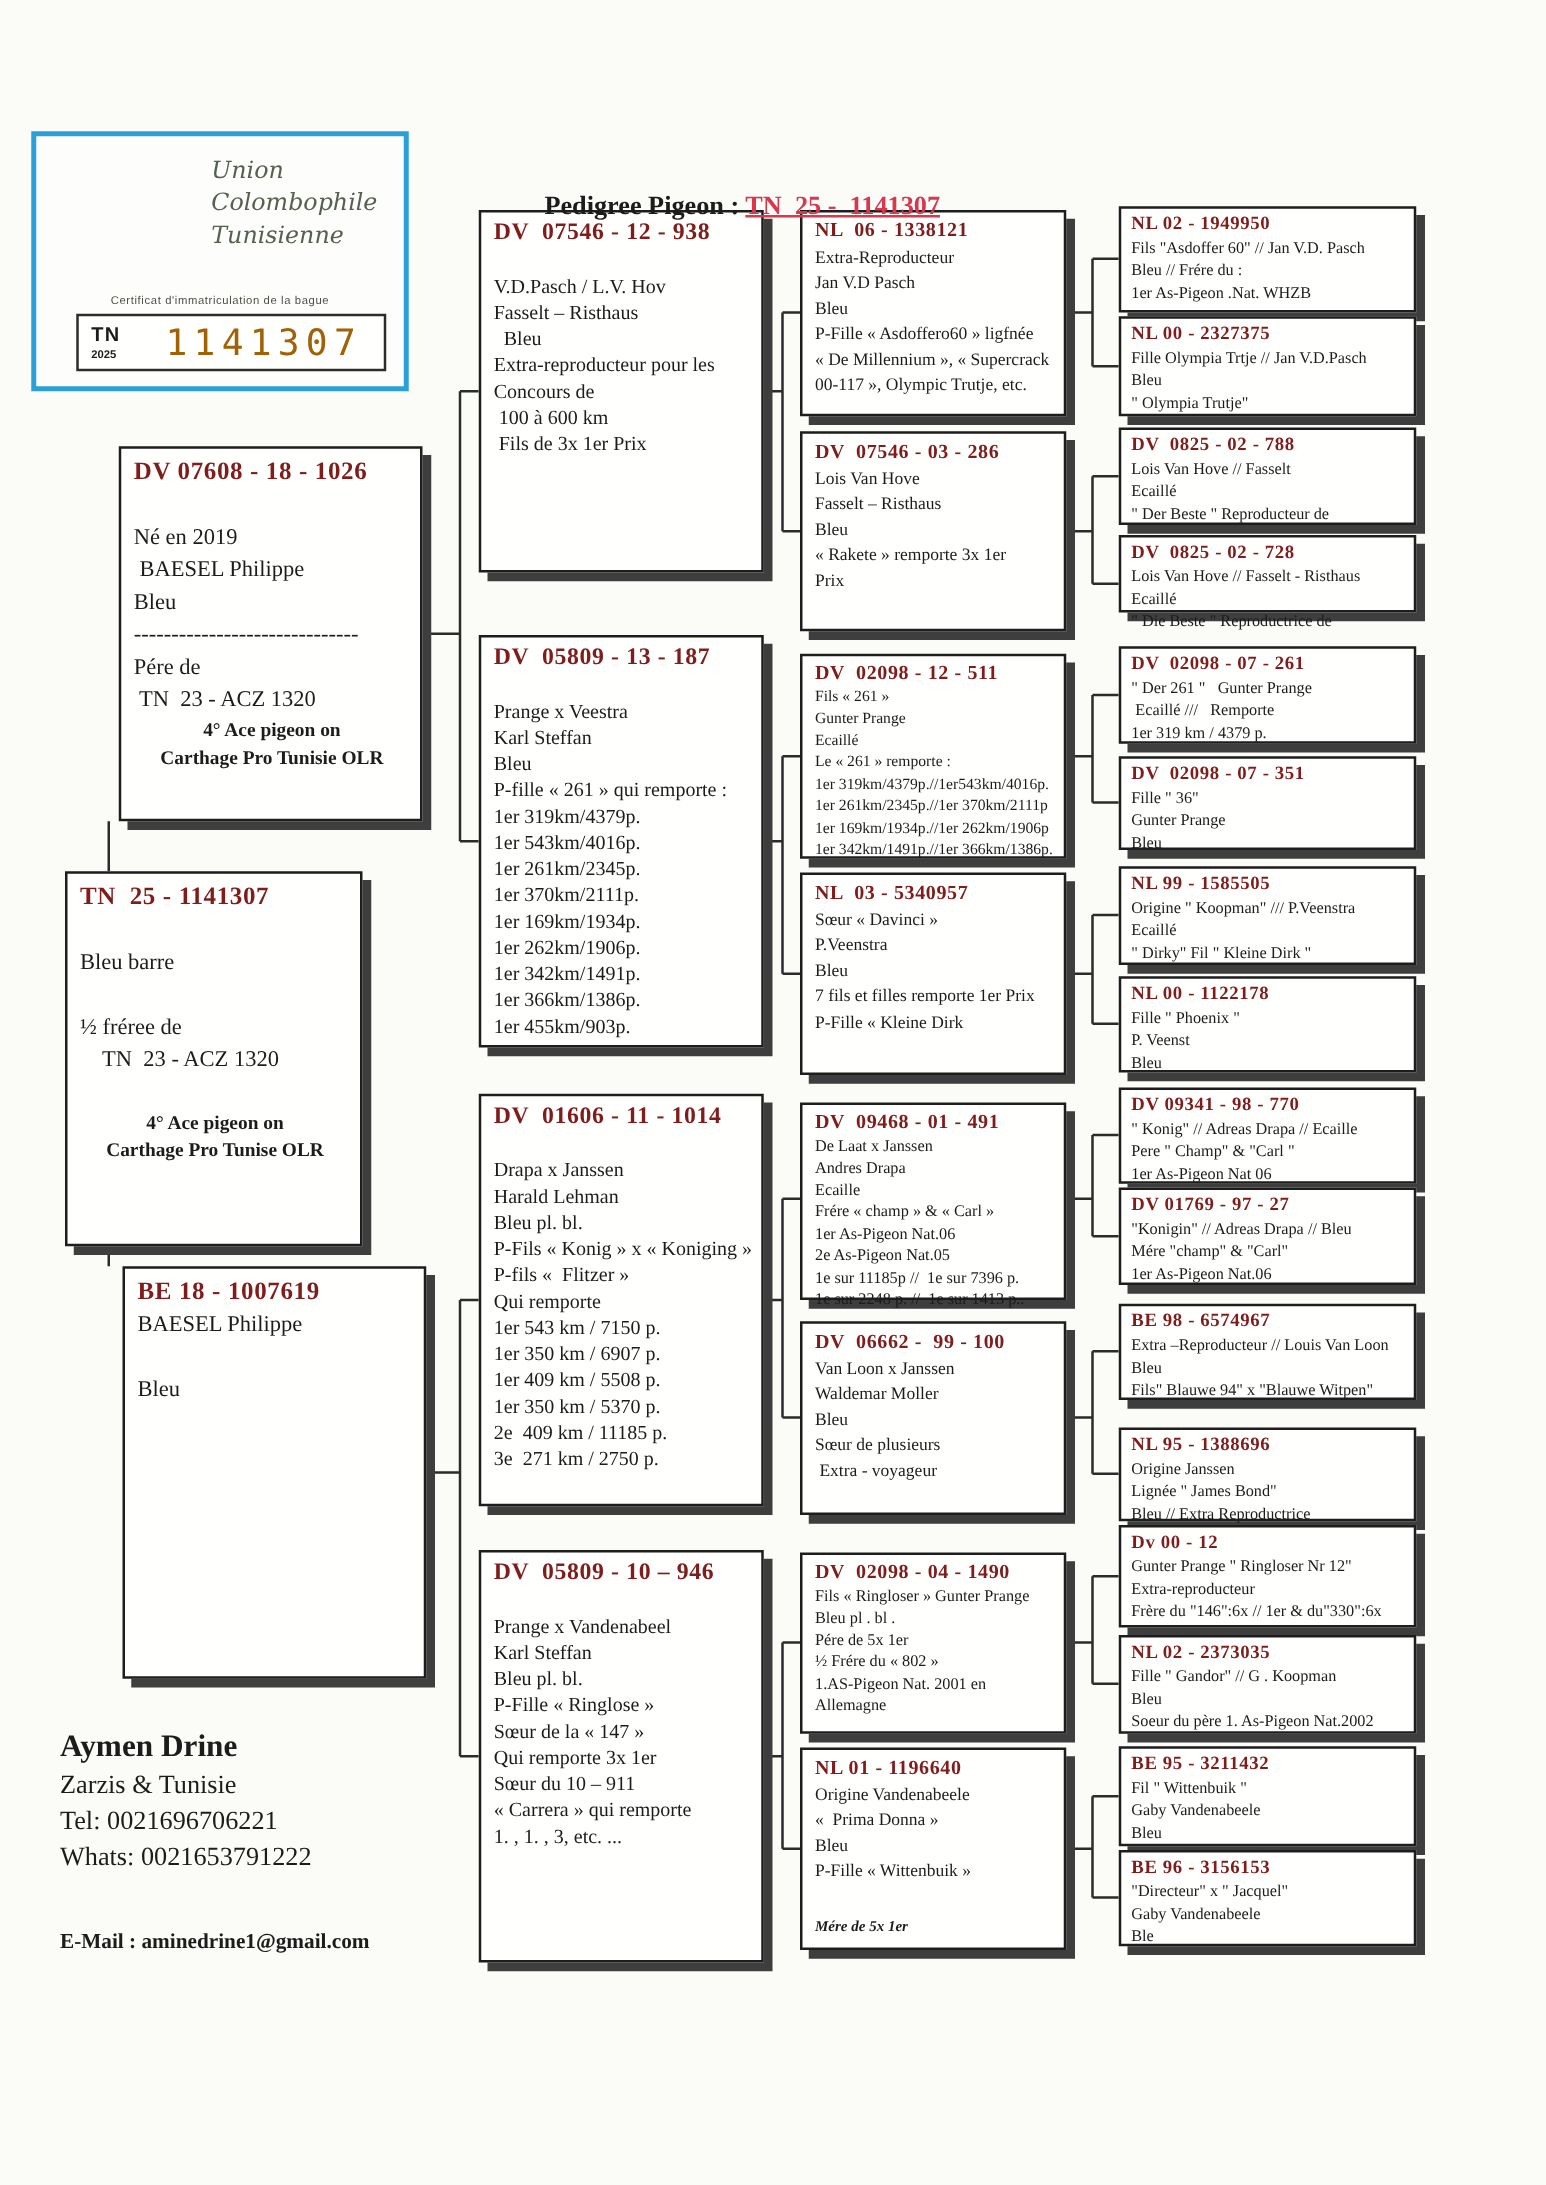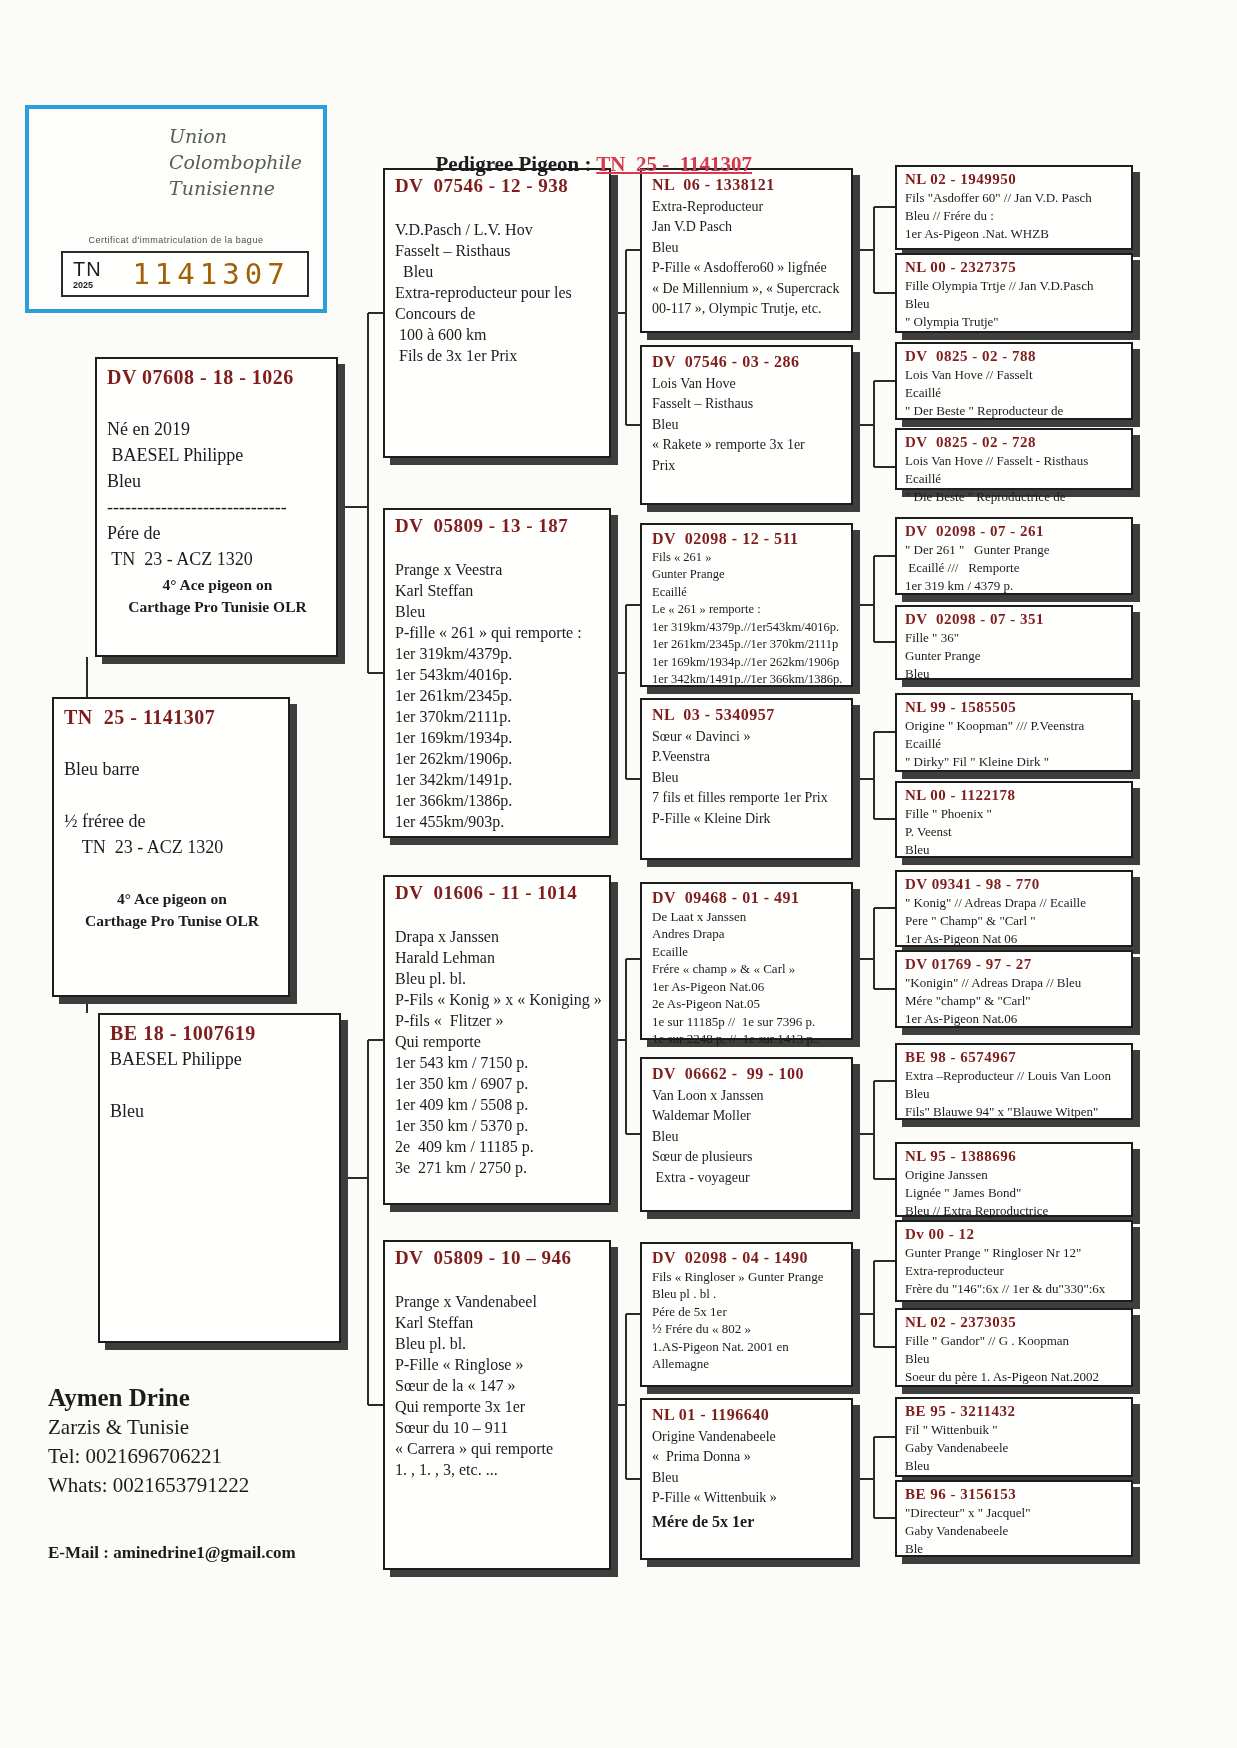--- a/index.html
+++ b/index.html
@@ -36,21 +36,21 @@
   .c1 .pbox-header { font-size:20px; }
   .c1 .bold-lines { font-size:15.5px; line-height:22px; margin-top:2px; }
 
   .c2 { font-size:16px; line-height:21px; }
   .c2 .pbox-header { font-size:19px; margin-bottom:2px; }
 
   .c3 { font-size:14px; line-height:20.5px; }
   .c3 .pbox-header { font-size:16px; margin-bottom:1px; }
   .c3.fs12 { font-size:12.5px; line-height:17.5px; }
   .c3.fs13 { font-size:13px; line-height:17.5px; }
-  .c3 .bold-lines { font-size:16px; margin-top:3px; }
+  .c3 .bold-lines { font-size:12px; margin-top:22px;font-style:italic; }
 
   .c4 { font-size:13px; line-height:18px; padding:3px 6px 2px 8px; }
   .c4 .pbox-header { font-size:15px; line-height:19px; }
 
   
   .page-title { position:absolute; left:425px; top:127px; font-size:21px; font-weight:bold; z-index:3; white-space:pre; }
   .title-red { color:#d8374e; text-decoration:underline; text-decoration-thickness:2px; }
 
   
   .certificate {
@@ -67,21 +67,21 @@
     position:absolute; left:0; top:126px; width:100%;
     text-align:center; font-size:9px; letter-spacing:0.5px; color:#4a4f46;
     font-family:"Liberation Sans", sans-serif;
   }
   .cert-ring-box {
     position:absolute; left:32px; top:142px; width:248px; height:46px;
     border:2px solid #2c2c2c; background:#fffffe;
     display:flex; align-items:center; padding:2px 10px;
   }
   .cert-ring-left { width:52px; line-height:1; font-family:"Liberation Sans", sans-serif; }
-  .cert-country { font-size:20px; font-weight:normal; letter-spacing:1px; }
+  .cert-country { font-size:16px; font-weight:bold; letter-spacing:1px; }
   .cert-year { font-size:9px; font-weight:bold; margin-top:2px; }
   .cert-ring-number {
     flex:1; text-align:center; font-size:29px; letter-spacing:5px;
     font-family:"DejaVu Sans Mono", monospace; color:#a16207;
   }
 
   
   .contact { position:absolute; left:48px; top:1383px; z-index:3; }
   .contact-name { font-size:25px; font-weight:bold; line-height:30px; }
   .contact-line { font-size:21px; line-height:29px; }

